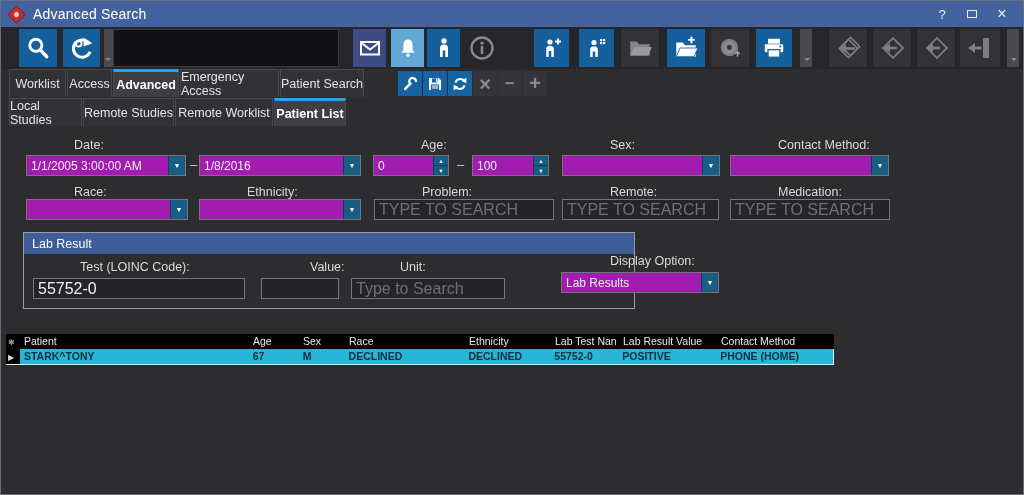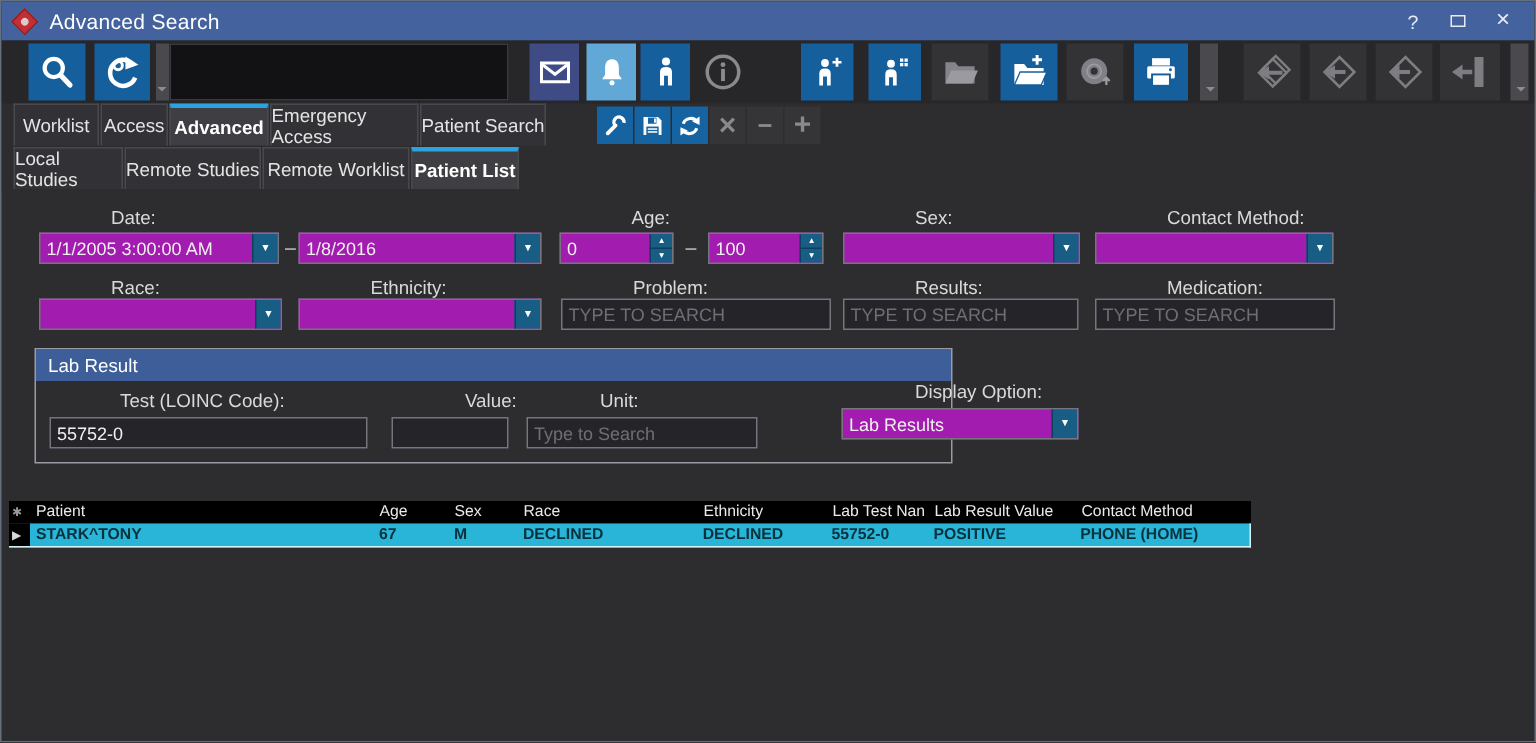--- a/index.html
+++ b/index.html
@@ -39,21 +39,21 @@
 
   
   .form-label { position:absolute; color:#d9d9d9; font-size:12.5px;margin-left:48px; }
   .field { position:absolute; height:21px; background:#a21caf; border:1px solid #75757d; display:flex; align-items:center; }
   .field .val { flex:1; color:#f0f0f0; font-size:12px; padding:0 4px; white-space:nowrap; overflow:hidden; }
   .dd-btn { width:17px; height:100%; background:#175d84; border-left:1px solid #0f3f5c; color:#ffffff; font-size:7px; display:flex; align-items:center; justify-content:center; }
   .spin-col { width:15px; height:100%; display:flex; flex-direction:column; }
   .spin-btn { flex:1; background:#175d84; color:#fff; font-size:5.5px; display:flex; align-items:center; justify-content:center; border-left:1px solid #0f3f5c; }
   .spin-btn + .spin-btn { border-top:1px solid #0f3f5c; }
   .dash { position:absolute; color:#cfcfcf; font-size:13px; }
-  input.txt { position:absolute; height:21px; background:#252529; border:1px solid #75757d; color:#f0f0f0; font-size:12px; padding:0 4px; font-family:inherit; }
+  input.txt { position:absolute; height:21px; background:#252529; border:1px solid #75757d; color:#f0f0f0; font-size:16px; padding:0 4px; font-family:inherit; }
   input.txt::placeholder { color:#6e6e76; opacity:1; }
 
   .lab-panel { position:absolute; left:22px; top:231px; width:612px; height:77px; border:1px solid #9a9aa2; background:#2d2d30; }
   .lab-header { height:21px; background:#3d5e99; color:#ffffff; font-size:12.5px; display:flex; align-items:center; padding-left:8px; }
 
   
   .grid { position:absolute; left:5px; top:333px; width:828px; font-size:10.5px; }
   .g-row { display:flex; }
   .g-head { height:15px; background:#000000; color:#eaeaea; }
   .g-data { height:16px; background:#29b5d8; color:#07313c; font-weight:bold; border-right:1px solid #d6f1f8; border-bottom:1px solid #d6f1f8; }
@@ -346,21 +346,21 @@
       <span class="dd-btn">▼</span>
     </div>
     <div class="field" style="left:729px;top:154px;width:159px;">
       <span class="val"></span>
       <span class="dd-btn">▼</span>
     </div>
 
     <span class="form-label" style="left:25px;top:184px;">Race:</span>
     <span class="form-label" style="left:198px;top:184px;">Ethnicity:</span>
     <span class="form-label" style="left:373px;top:184px;">Problem:</span>
-    <span class="form-label" style="left:561px;top:184px;">Results:</span>
+    <span class="form-label" style="left:561px;top:184px;">Remote:</span>
     <span class="form-label" style="left:729px;top:184px;">Medication:</span>
 
     <div class="field" style="left:25px;top:198px;width:162px;">
       <span class="val"></span>
       <span class="dd-btn">▼</span>
     </div>
     <div class="field" style="left:198px;top:198px;width:162px;">
       <span class="val"></span>
       <span class="dd-btn">▼</span>
     </div>

